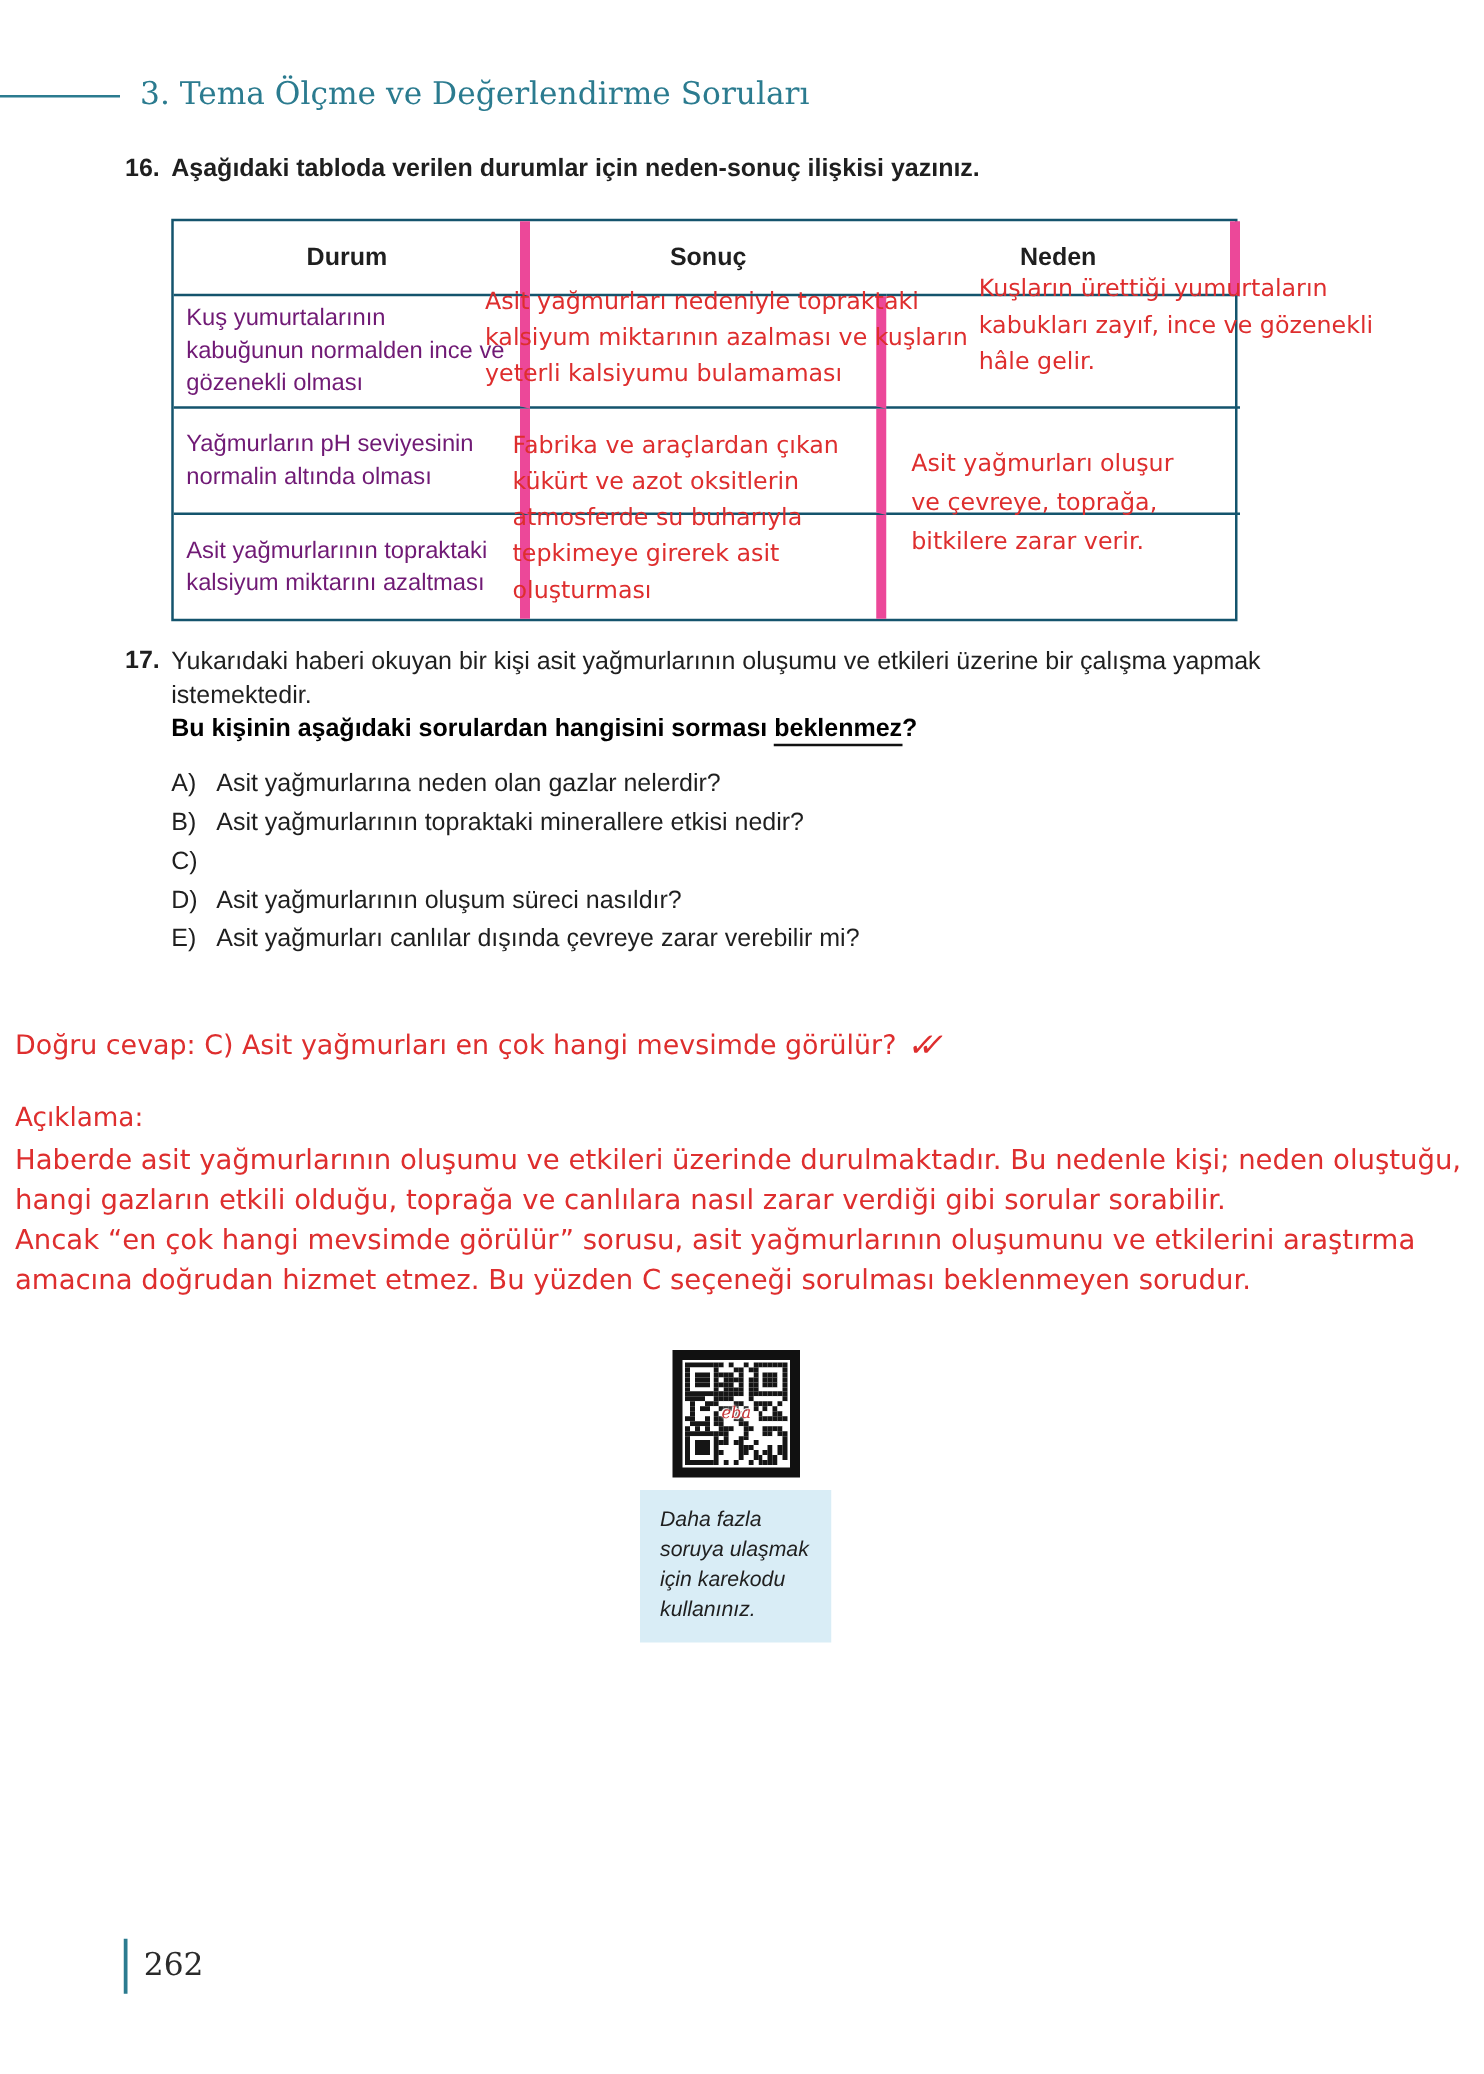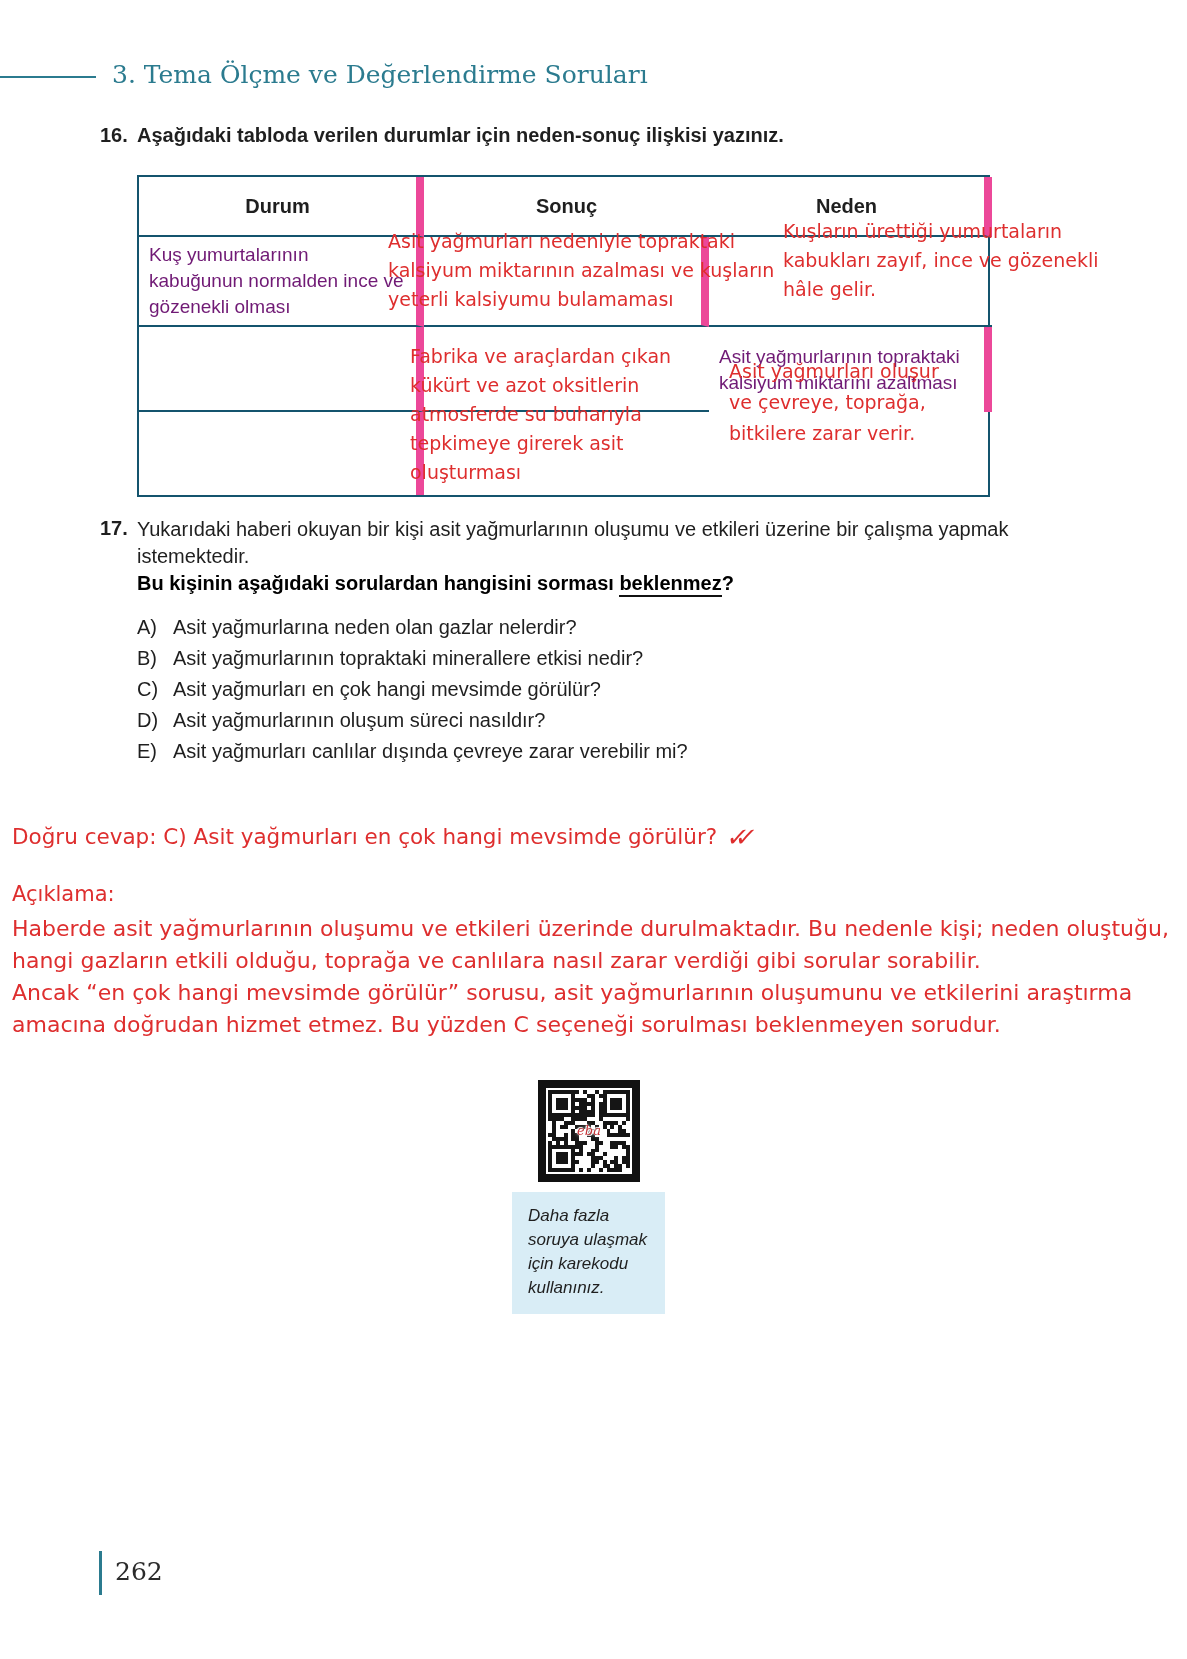--- a/index.html
+++ b/index.html
@@ -91,20 +91,21 @@
 
   <div class="ce-table">
     <div class="cell th">Durum</div>
     <div class="cell th last-col">Sonuç</div>
     <div class="cell th">Neden</div>
 
     <div class="cell td">Kuş yumurtalarının kabuğunun normalden ince ve gözenekli olması</div>
     <div class="cell"></div>
     <div class="cell last-col"></div>
 
+    <div class="cell td">Yağmurların pH seviyesinin normalin altında olması</div>
     <div class="cell"></div>
     <div class="cell last-col"></div>
 
     <div class="cell td last-row">Asit yağmurlarının topraktaki kalsiyum miktarını azaltması</div>
     <div class="cell last-row"></div>
     <div class="cell last-col last-row"></div>
   </div>
 
   <div class="ann ann-neden-r1">Asit yağmurları nedeniyle topraktaki
 kalsiyum miktarının azalması ve kuşların
@@ -129,21 +130,20 @@
     <div class="option">
       <span class="letter">A)</span>
       <span>Asit yağmurlarına neden olan gazlar nelerdir?</span>
     </div>
     <div class="option">
       <span class="letter">B)</span>
       <span>Asit yağmurlarının topraktaki minerallere etkisi nedir?</span>
     </div>
     <div class="option">
       <span class="letter">C)</span>
-      <span>Asit yağmurları en çok hangi mevsimde görülür?</span>
     </div>
     <div class="option">
       <span class="letter">D)</span>
       <span>Asit yağmurlarının oluşum süreci nasıldır?</span>
     </div>
     <div class="option">
       <span class="letter">E)</span>
       <span>Asit yağmurları canlılar dışında çevreye zarar verebilir mi?</span>
     </div>
   </div>

